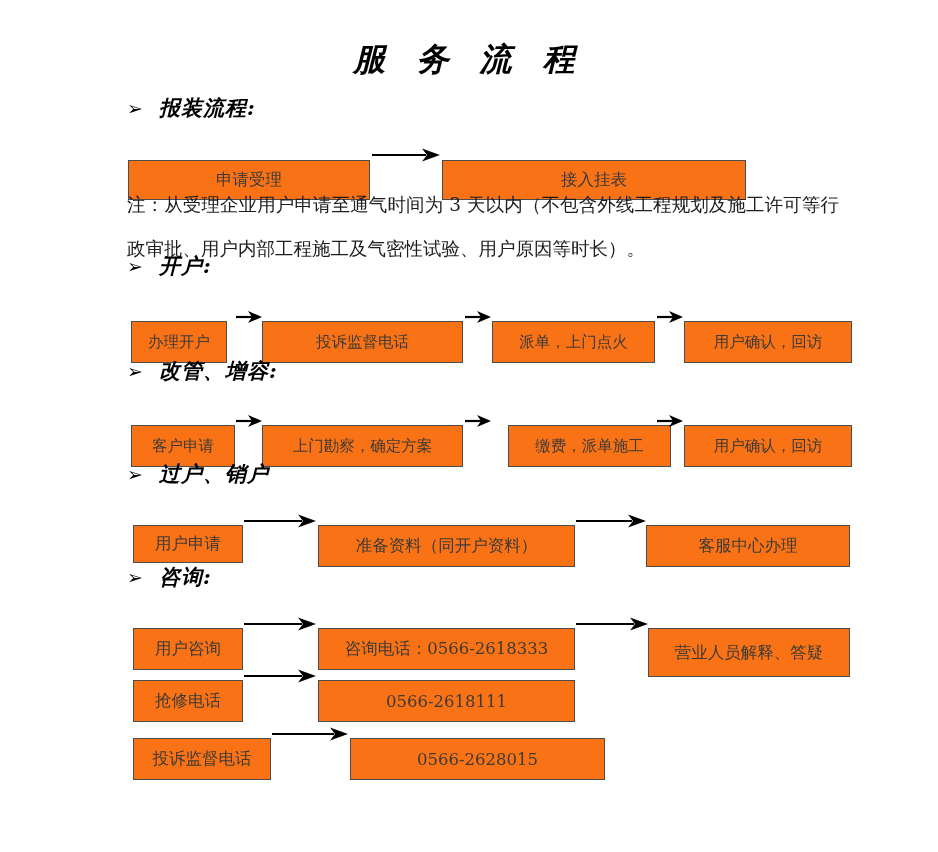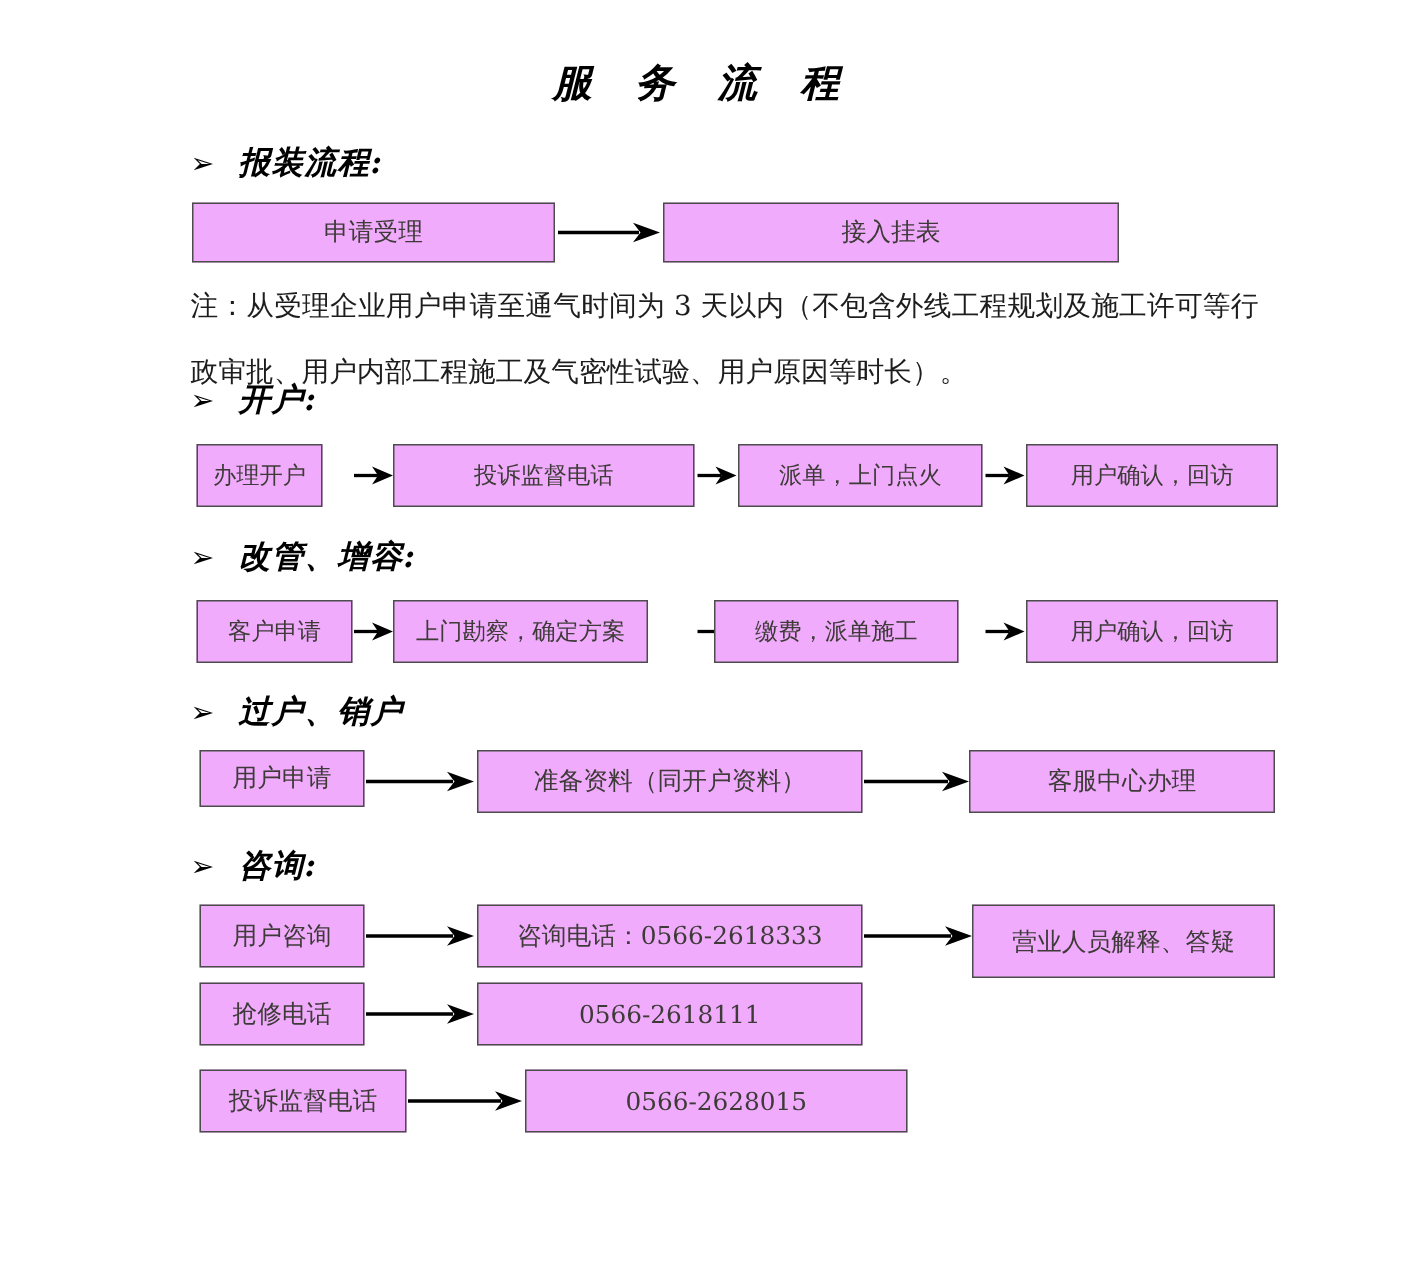--- a/index.html
+++ b/index.html
@@ -22,21 +22,21 @@
   }
   .doc-title {
     position: absolute;
     left: 0;
     top: 38px;
     width: 938px;
     text-align: center;
     font-family: "DejaVu Serif", "Liberation Serif", serif;
     font-weight: bold;
     font-style: italic;
-    font-size: 26px;
+    font-size: 32px;
     letter-spacing: 10px;
     color: #000000;
   }
   .section-head {
     position: absolute;
     font-family: "DejaVu Serif", "Liberation Serif", serif;
     font-weight: bold;
     font-style: italic;
     font-size: 21px;
     color: #000000;
@@ -64,29 +64,30 @@
     font-family: "DejaVu Serif", "Liberation Serif", serif;
     font-size: 18.5px;
     line-height: 44px;
     color: #1d1d1d;
     text-align: justify;
   }
   .flow-box {
     position: absolute;
     box-sizing: border-box;
     border: 1.6px solid #4c4c4c;
-    background: #f0abfc;
+    background: #f97316;
     font-family: "DejaVu Serif", "Liberation Serif", serif;
     font-size: 15.5px;
     color: #3d3a37;
     display: flex;
     align-items: center;
     justify-content: center;
     text-align: center;
     white-space: nowrap;
+    margin-top: 25px;
   }
   .flow-box.big {
     font-size: 16.5px;
   }
   .arrow {
     position: absolute;
     height: 14px;
     display: block;
   }
   .arrow svg {
@@ -113,21 +114,21 @@
       </svg>
   </span>
   <div class="flow-box big" style="left:442px; top:135px; width:304px; height:40px;">接入挂表</div>
 
   <div class="note">注：从受理企业用户申请至通气时间为 3 天以内（不包含外线工程规划及施工许可等行政审批、用户内部工程施工及气密性试验、用户原因等时长）。</div>
 
   <div class="section-head" style="left:127px; top:252px;">
     <span class="bullet-icon">➢</span><span class="head-label">开户:</span>
   </div>
 
-  <div class="flow-box" style="left:131px; top:296px; width:84px; height:42px;">办理开户</div>
+  <div class="flow-box" style="left:131px; top:296px; width:96px; height:42px;">办理开户</div>
   <span class="arrow" style="left:236px; top:310px; width:26px;">
     <svg width="26" height="14" viewBox="0 0 26 14">
         <line x1="0" y1="7" x2="16" y2="7" stroke="#000" stroke-width="2.2"></line>
         <polygon points="12,1 26,7 12,13 16,7" fill="#000"></polygon>
       </svg>
   </span>
   <div class="flow-box" style="left:262px; top:296px; width:201px; height:42px;">投诉监督电话</div>
   <span class="arrow" style="left:465px; top:310px; width:26px;">
     <svg width="26" height="14" viewBox="0 0 26 14">
         <line x1="0" y1="7" x2="16" y2="7" stroke="#000" stroke-width="2.2"></line>
@@ -147,28 +148,28 @@
     <span class="bullet-icon">➢</span><span class="head-label">改管、增容:</span>
   </div>
 
   <div class="flow-box" style="left:131px; top:400px; width:104px; height:42px;">客户申请</div>
   <span class="arrow" style="left:236px; top:414px; width:26px;">
     <svg width="26" height="14" viewBox="0 0 26 14">
         <line x1="0" y1="7" x2="16" y2="7" stroke="#000" stroke-width="2.2"></line>
         <polygon points="12,1 26,7 12,13 16,7" fill="#000"></polygon>
       </svg>
   </span>
-  <div class="flow-box" style="left:262px; top:400px; width:170px; height:42px;">上门勘察，确定方案</div>
+  <div class="flow-box" style="left:262px; top:400px; width:201px; height:42px;">上门勘察，确定方案</div>
   <span class="arrow" style="left:465px; top:414px; width:26px;">
     <svg width="26" height="14" viewBox="0 0 26 14">
         <line x1="0" y1="7" x2="16" y2="7" stroke="#000" stroke-width="2.2"></line>
         <polygon points="12,1 26,7 12,13 16,7" fill="#000"></polygon>
       </svg>
   </span>
-  <div class="flow-box" style="left:476px; top:400px; width:163px; height:42px;">缴费，派单施工</div>
+  <div class="flow-box" style="left:508px; top:400px; width:163px; height:42px;">缴费，派单施工</div>
   <span class="arrow" style="left:657px; top:414px; width:26px;">
     <svg width="26" height="14" viewBox="0 0 26 14">
         <line x1="0" y1="7" x2="16" y2="7" stroke="#000" stroke-width="2.2"></line>
         <polygon points="12,1 26,7 12,13 16,7" fill="#000"></polygon>
       </svg>
   </span>
   <div class="flow-box" style="left:684px; top:400px; width:168px; height:42px;">用户确认，回访</div>
 
   <div class="section-head" style="left:127px; top:460px;">
     <span class="bullet-icon">➢</span><span class="head-label">过户、销户</span>

